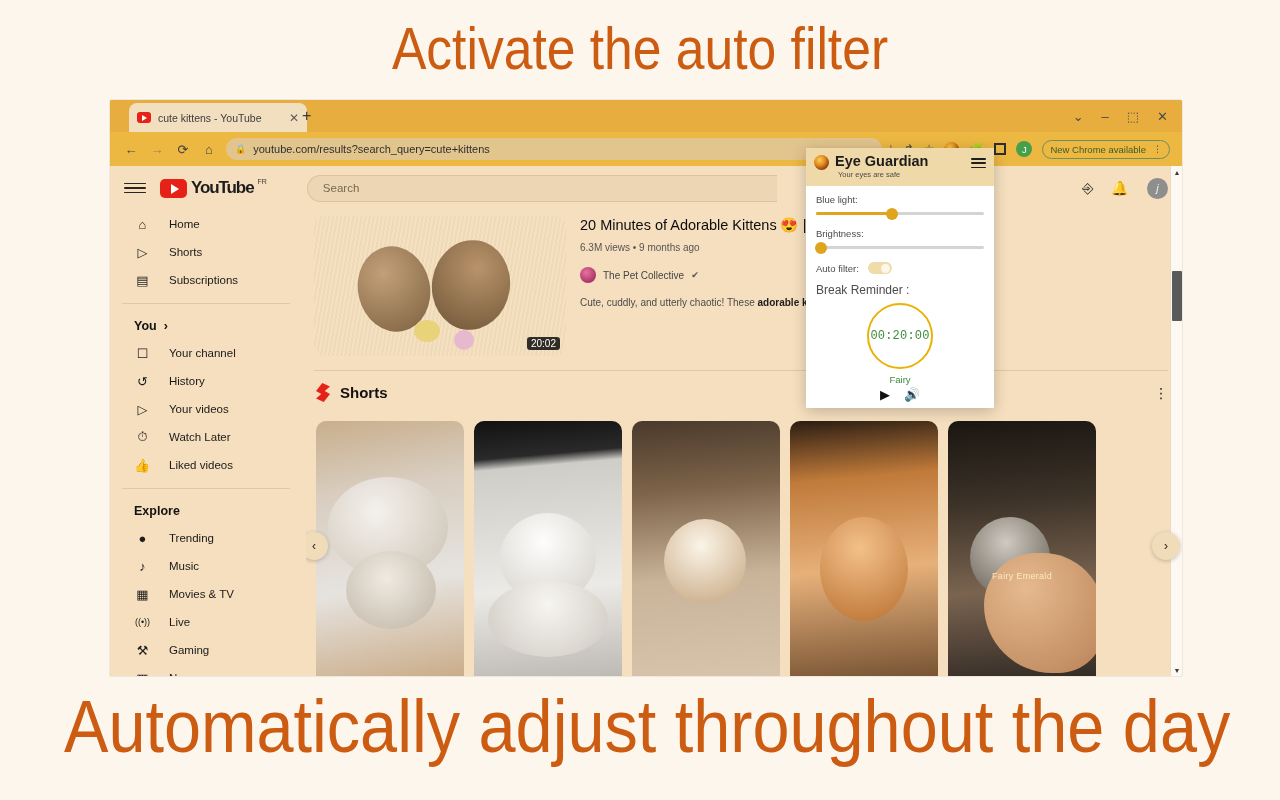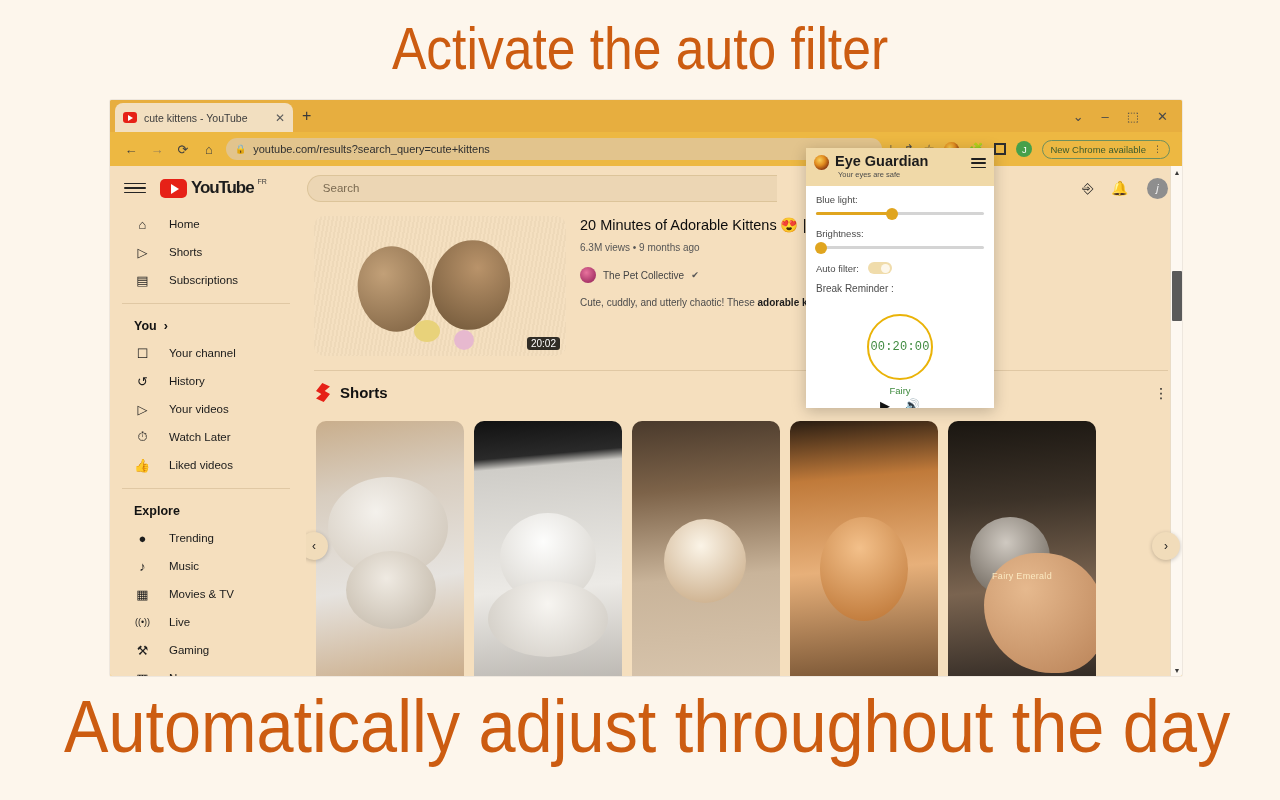--- a/index.html
+++ b/index.html
@@ -37,21 +37,21 @@
     width: 1072px; height: 576px;
     background: #edb842;
     border-radius: 2px;
     overflow: hidden;
     box-shadow: 0 0 0 1px rgba(0,0,0,0.06);
   }
 
   
   .tabstrip { position: relative; height: 32px; background: #e7ae3f; }
   .tab {
-    position: absolute; left: 5px; top: 3px; width: 178px; height: 29px;
+    position: absolute; left: 19px; top: 3px; width: 178px; height: 29px;
     background: #f2dfc0; border-radius: 8px 8px 0 0;
     display: flex; align-items: center; padding: 7px 8px; gap: 7px;
   }
   .tab-favicon {
     width: 14px; height: 11px; background: #e62117; border-radius: 3px;
     display: flex; align-items: center; justify-content: center; flex: 0 0 auto;
   }
   .tab-favicon::after {
     content: ""; border-left: 5px solid #fff;
     border-top: 3.2px solid transparent; border-bottom: 3.2px solid transparent;
@@ -311,21 +311,21 @@
   }
   .row-toggle { display: flex; align-items: center; gap: 9px; margin-bottom: 9px; }
   .row-toggle .lbl { font-size: 9.5px; color: #4b4b4b; }
   .toggle {
     width: 24px; height: 12px; border-radius: 7px; background: #f0dcab; position: relative; cursor: pointer;
   }
   .toggle .dot {
     position: absolute; right: 1.5px; top: 1.5px; width: 9px; height: 9px;
     border-radius: 50%; background: #fdf7ea;
   }
-  .break-label { font-size: 10px; color: #4b4b4b; margin-bottom: 20px; }
+  .break-label { font-size: 12px; color: #4b4b4b; margin-bottom: 6px; }
   .timer-wrap { display: flex; flex-direction: column; align-items: center; }
   .timer-circle {
     width: 66px; height: 66px; border-radius: 50%;
     border: 2px solid #eab308;
     display: flex; align-items: center; justify-content: center;
     font-size: 12px; color: #3f8a3f; letter-spacing: .2px;
     font-family: Liberation Mono, monospace;
   }
   .timer-mode { font-size: 9.5px; color: #3f8a3f; margin-top: 5px; }
   .timer-ctls { display: flex; align-items: center; gap: 14px; margin-top: 3px; }

